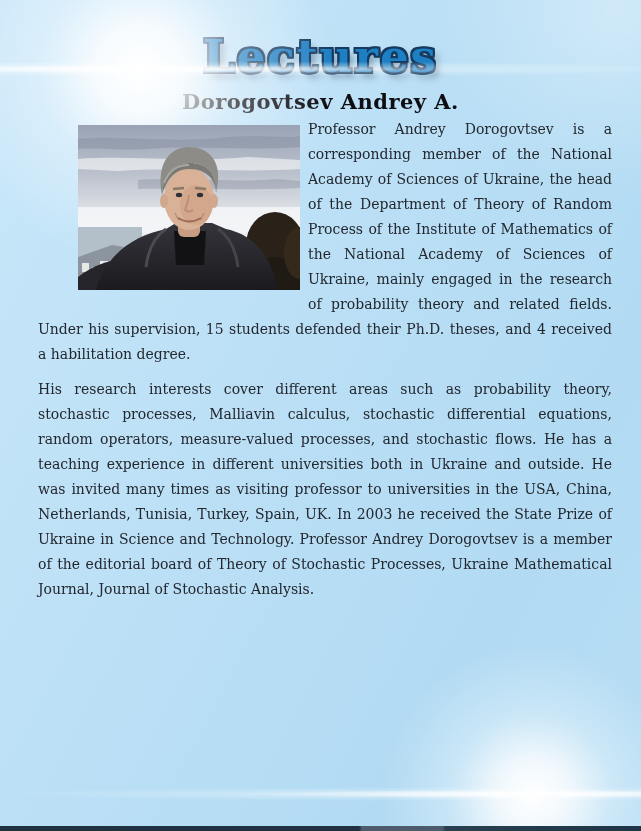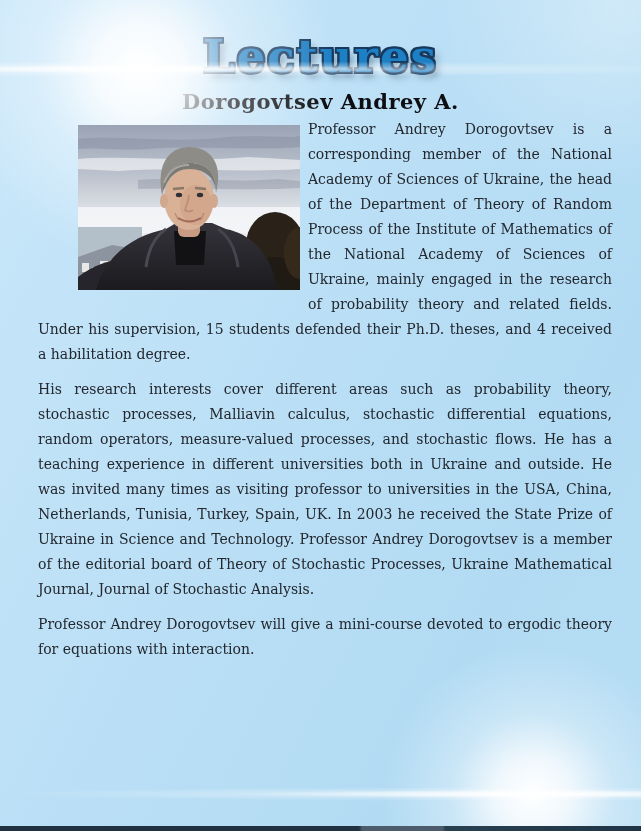--- a/index.html
+++ b/index.html
@@ -175,17 +175,16 @@
         <ellipse cx="122" cy="70" rx="3.2" ry="2.2" fill="#2e3136"></ellipse>
 
         <path d="M111,70 C110,78 108,82 107,85 C109,87 113,87 115,85" stroke="#b98f76" stroke-width="1.8" fill="none"></path>
         <path d="M100,93 Q111,100 123,93" stroke="#a06a58" stroke-width="2" fill="none"></path>
         <path d="M97,88 Q99,93 101,95" stroke="rgba(160,110,90,.5)" stroke-width="1.4" fill="none"></path>
         <path d="M126,88 Q124,93 122,95" stroke="rgba(160,110,90,.5)" stroke-width="1.4" fill="none"></path>
       </svg>
     </div>
     <p>Professor Andrey Dorogovtsev is a corresponding member of the National Academy of Sciences of Ukraine, the head of the Department of Theory of Random Process of the Institute of Mathematics of the National Academy of Sciences of Ukraine, mainly engaged in the research of probability theory and related fields. Under his supervision, 15 students defended their Ph.D. theses, and 4 received a habilitation degree.</p>
     <p>His research interests cover different areas such as probability theory, stochastic processes, Malliavin calculus, stochastic differential equations, random operators, measure-valued processes, and stochastic flows. He has a teaching experience in different universities both in Ukraine and outside. He was invited many times as visiting professor to universities in the USA, China, Netherlands, Tunisia, Turkey, Spain, UK. In 2003 he received the State Prize of Ukraine in Science and Technology. Professor Andrey Dorogovtsev is a member of the editorial board of Theory of Stochastic Processes, Ukraine Mathematical Journal, Journal of Stochastic Analysis.</p>
-    <p>Professor Andrey Dorogovtsev will give a mini-course devoted to ergodic theory for equations with interaction.</p>
   </div>
 
   <div class="bottom-bar"></div>
 </div>
 
 </body></html>

